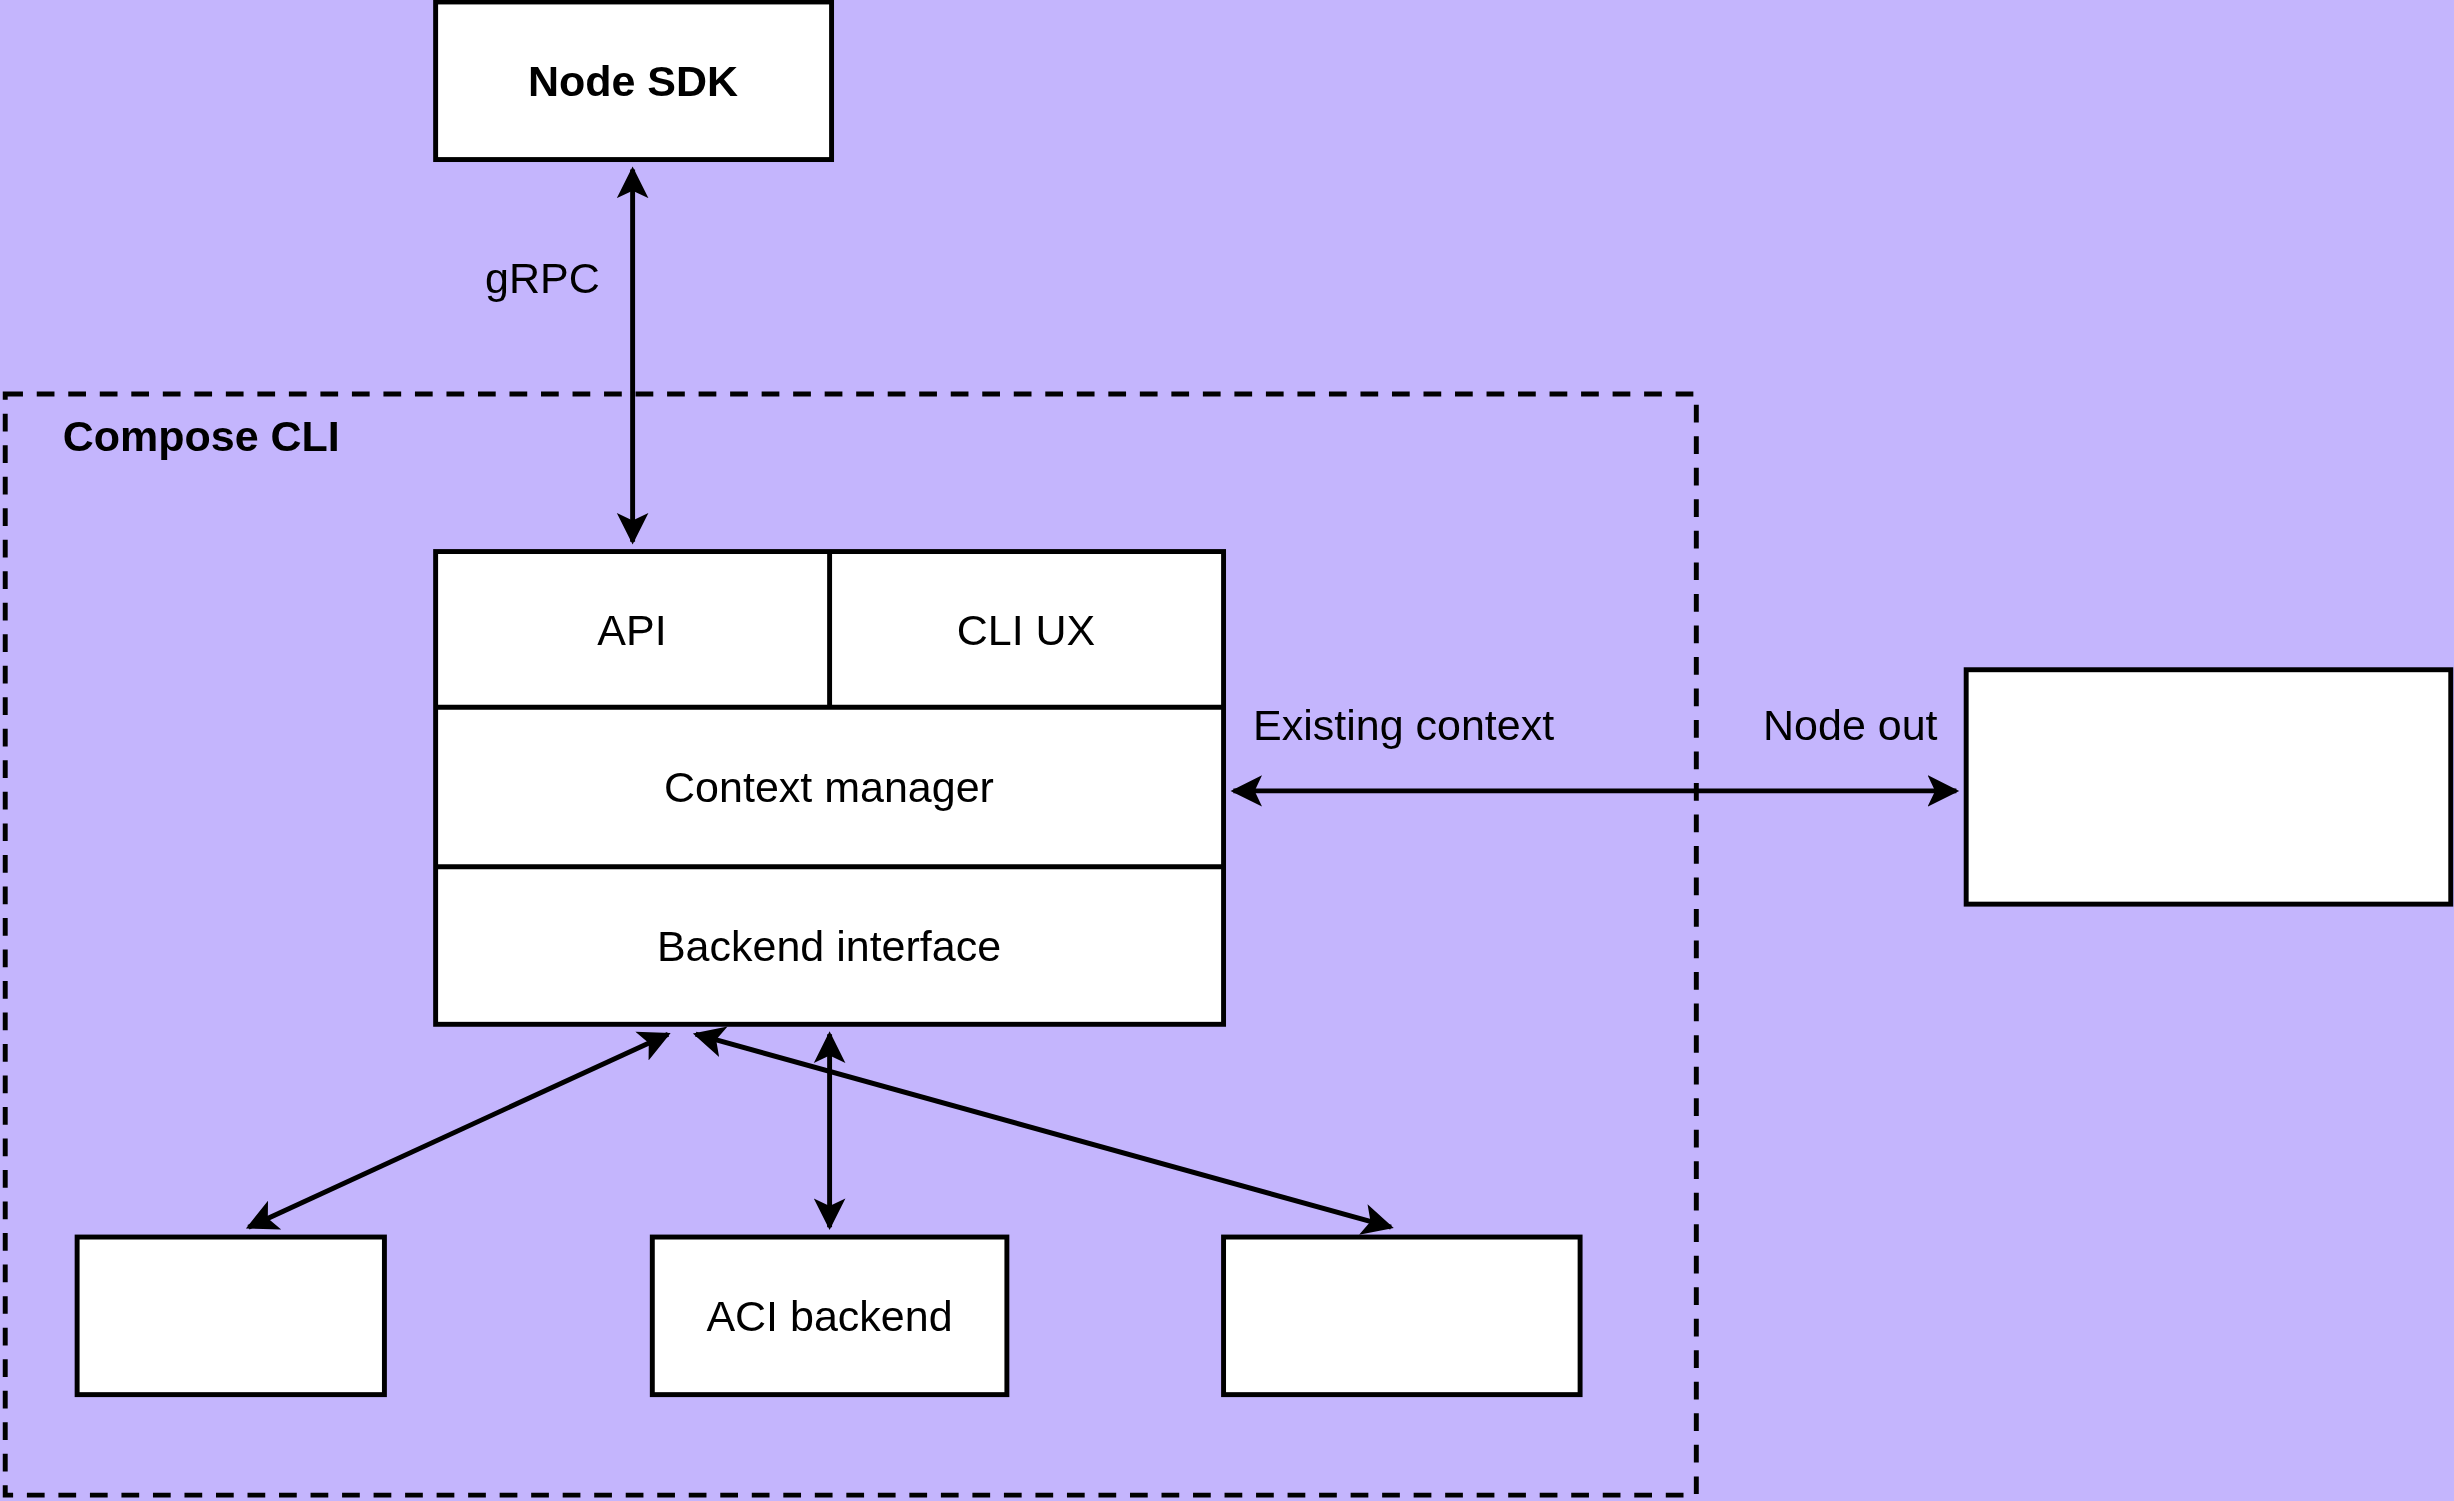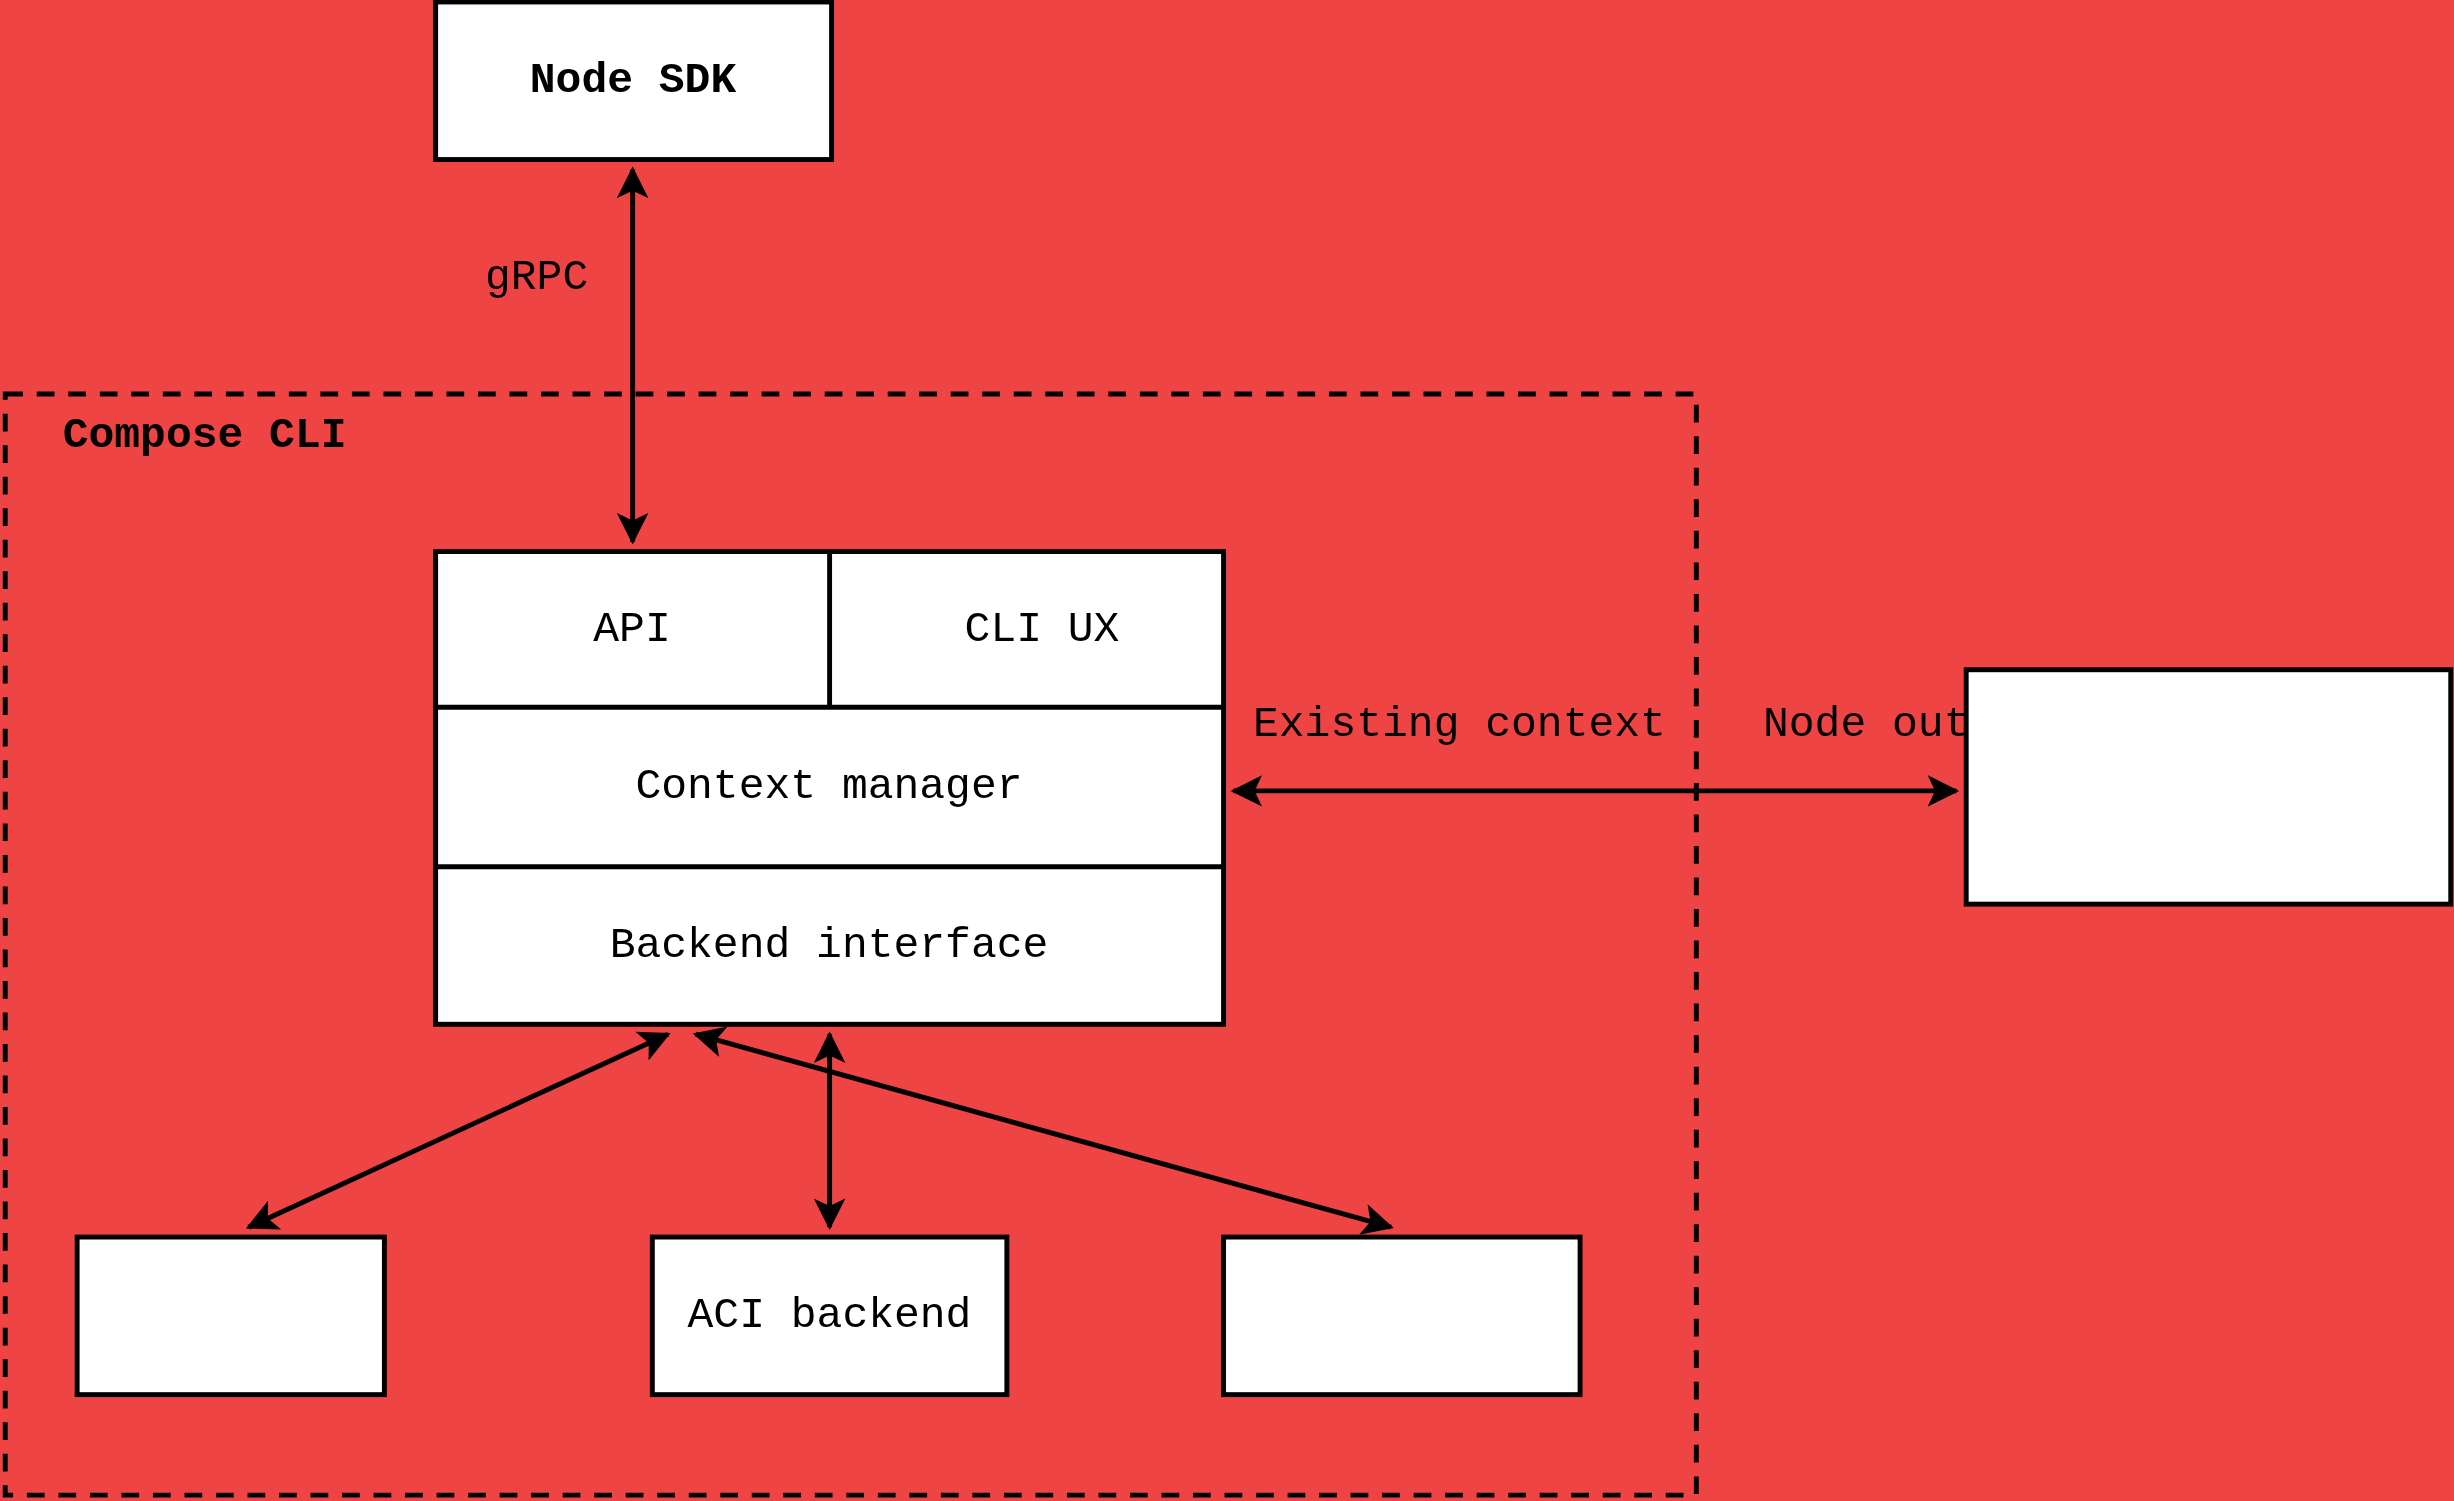--- a/index.html
+++ b/index.html
@@ -4,22 +4,22 @@
 <style>
   html, body {
     margin: 0;
     padding: 0;
     background: #ffffff;
   }
   #canvas {
     position: relative;
     width: 2455px;
     height: 1501px;
-    background: #ef4444;
-    font-family: Liberation Mono, monospace;
+    background: #c4b5fd;
+    font-family: Liberation Sans, sans-serif;
     overflow: hidden;
   }
   svg.diagram {
     position: absolute;
     top: 0;
     left: 0;
     width: 2455px;
     height: 1501px;
   }
   .box-rect {
@@ -102,21 +102,21 @@
   </svg>
 
   <div class="lbl bold center-in" style="left:435px; top:2px; width:396px; height:158px;">Node SDK</div>
 
   <div class="lbl bold" style="left:21.7px; top:412px;margin-left:41px;">Compose CLI</div>
 
   <div class="lbl" style="left:485px; top:254px;">gRPC</div>
 
   <div class="lbl center-in" style="left:435px; top:552px; width:394px; height:156px;">API</div>
 
-  <div class="lbl center-in" style="left:829px; top:552px; width:394px; height:156px;padding-left:16px;">CLI UX</div>
+  <div class="lbl center-in" style="left:829px; top:552px; width:394px; height:156px;">CLI UX</div>
 
   <div class="lbl center-in" style="left:435px; top:707px; width:788px; height:160px;">Context manager</div>
 
   <div class="lbl center-in" style="left:435px; top:867px; width:788px; height:158px;text-align:center;">Backend interface</div>
 
   <div class="lbl" style="left:1253px; top:701px;">Existing context</div>
 
   <div class="lbl" style="left:1763px; top:701px;">Node out</div>
 
 

